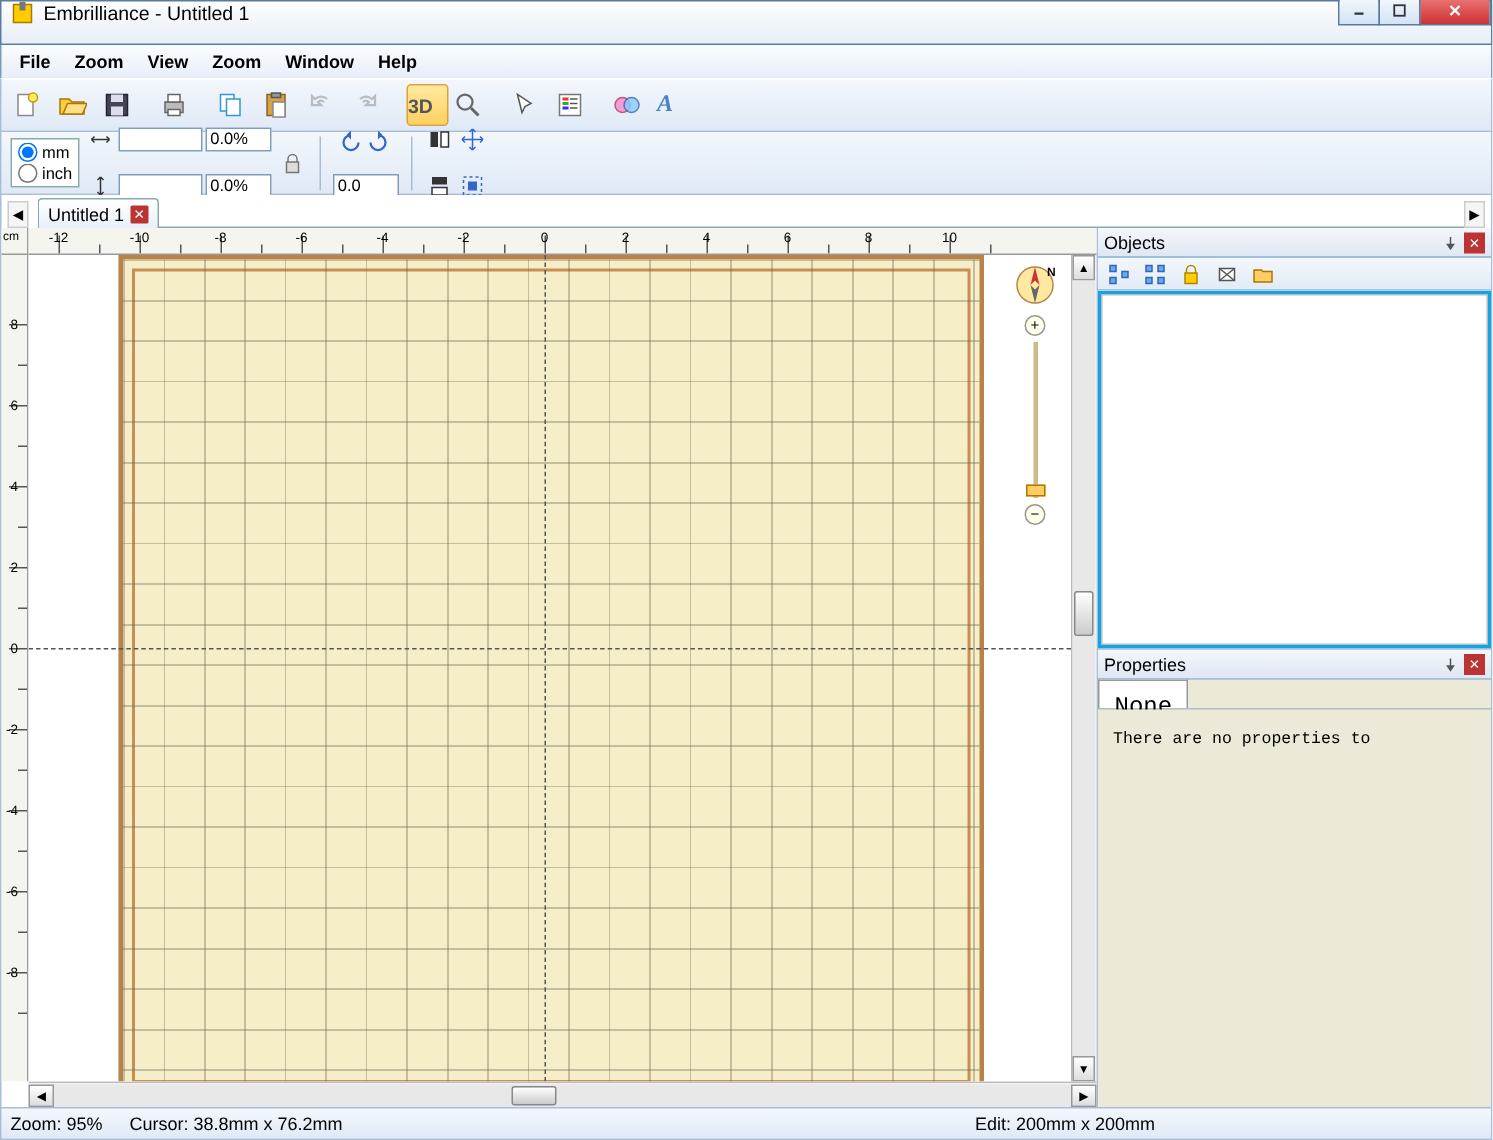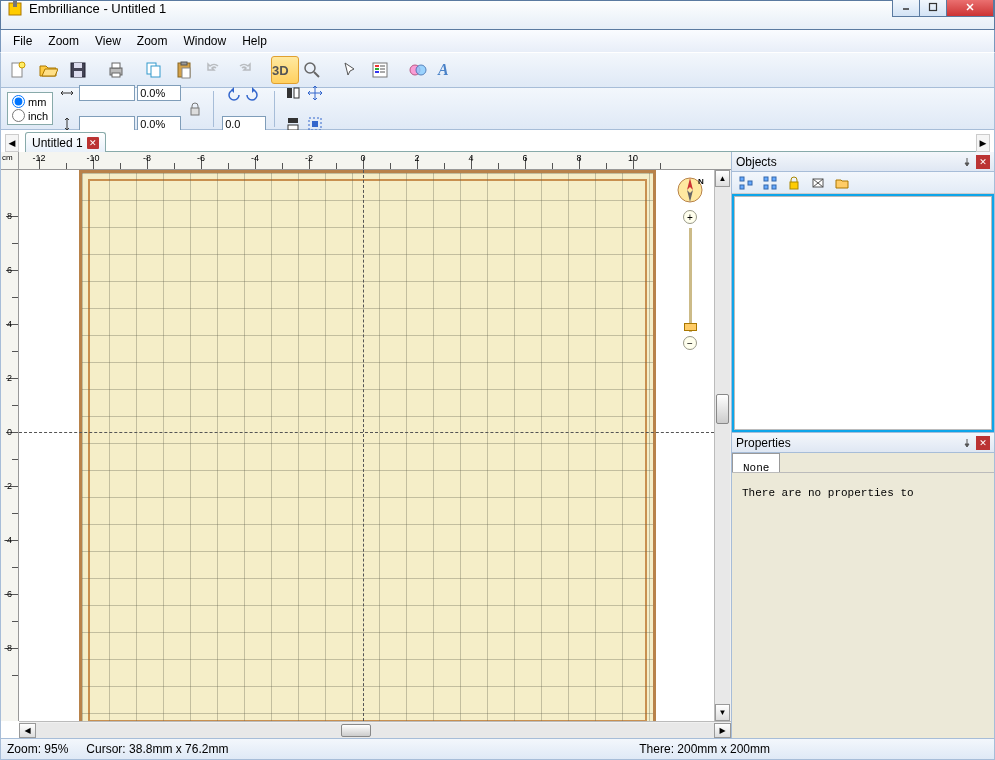--- a/index.html
+++ b/index.html
@@ -9,21 +9,21 @@
 .titlebar { height: 30px; background: linear-gradient(#fdfefe,#e6eef7); border: 1px solid #5a7aa0; display: flex; align-items: flex-start; padding: 0 0 0 6px; }
 .titlebar .appicon { width: 16px; height: 16px; margin-right: 6px; }
 .titlebar .title { flex: 1; color: #000; font-size: 13px; }
 .winbtns { display: flex; height: 22px; margin-top:-4px;}
 .winbtn { width: 28px; height: 20px; border: 1px solid #5a7aa0; background: linear-gradient(#f5f9fd,#d3e3f5); display:flex;align-items:center;justify-content:center; margin-left:-1px;}
 .winbtn.close { width: 48px; background: linear-gradient(#e77,#c33); color:#fff;}
 .winbtn svg { width:10px;height:10px; }
 
 
 .menubar { height: 22px; background: linear-gradient(#fafcff,#e8eef8); border-left:1px solid #7a98bd;border-right:1px solid #7a98bd; display: flex; align-items: center; padding: 0 4px; }
-.menuitem { padding: 2px 8px; cursor: default; }
+.menuitem { padding: 2px 8px; cursor: default; font-weight: bold; }
 
 
 .toolbar { height: 36px; background: linear-gradient(#f3f7fc,#dfe9f6); border:1px solid #a7bdd8; border-top:1px solid #fff; display: flex; align-items: center; padding: 2px 6px; gap:2px; }
 .tbtn { width: 28px; height: 28px; border: 1px solid transparent; display:flex;align-items:center;justify-content:flex-start; border-radius:3px; }
 .tbtn.active { border-color:#e0a030; background:linear-gradient(#ffe9a0,#ffd060); }
 .tbtn svg { width:20px; height:20px; }
 .tsep { width:6px; height:28px; }
 
 
 .toolbar2 { height: 42px; background: linear-gradient(#f3f7fc,#dfe9f6); border-left:1px solid #a7bdd8;border-right:1px solid #a7bdd8;border-bottom:1px solid #a7bdd8; display:flex; align-items:center; padding:2px 6px; gap:4px;}
@@ -77,21 +77,21 @@
 .rightcol { width:262px; display:flex; flex-direction:column; background:#0ea5e9;}
 .panelhdr { height:20px; background:linear-gradient(#f4f7fb,#dfe7f3); border-bottom:1px solid #a7bdd8; display:flex;align-items:center; padding:0 4px; font-size:12px;}
 .panelhdr .phtitle { flex:1;}
 .pinbtn,.closeX { width:14px;height:14px;display:flex;align-items:center;justify-content:center;border:1px solid transparent;margin-left:2px;}
 .closeX { background:#b33;color:#fff;font-size:9px;}
 .objtoolbar { height:22px; background:linear-gradient(#f3f7fc,#e2ebf6); border-bottom:1px solid #ccc; display:flex;align-items:center;padding:0 4px;gap:4px;}
 .objlist { flex:1; background:#fff; border:1px solid #bbb; margin:2px;}
 .objpanel { height:280px; display:flex;flex-direction:column;}
 .proppanel { flex:1; display:flex;flex-direction:column; border-top:1px solid #a7bdd8;}
 .proptab { height:20px; display:flex; border-bottom:1px solid #bbb; background:#ece9d8;}
-.proptab .pt { padding:8px 10px; border:1px solid #999; border-bottom:none; background:#fff; font-family:"Courier New",monospace; font-size:11px;}
+.proptab .pt { padding:8px 10px; border:1px solid #999; border-bottom:none; background:#fff; font-family:"Courier New",monospace; font-size:16px;}
 .propbody { flex:1; background:#ece9d8; padding:14px 10px; font-family:"Courier New",monospace; font-size:11px;}
 
 
 .statusbar { height:22px; background:linear-gradient(#f3f7fc,#dfe9f6); border:1px solid #a7bdd8; display:flex;align-items:center;padding:0 6px;gap:18px; font-size:12px;}
 .statusbar .ssep { flex:1;}
 
 
 .tickH { position:absolute; bottom:0; border-left:1px solid #555; height:6px;}
 .tickH.major { height:12px;}
 .tickHlabel { position:absolute; bottom:6px; font-size:9px; transform:translateX(-50%);}
@@ -504,15 +504,15 @@
         <span>There are no properties to</span>
       </div>
     </div>
   </div>
 </div>
 
 <div class="statusbar">
   <span>Zoom: 95%</span>
   <span>Cursor: 38.8mm x 76.2mm</span>
   <span class="ssep"></span>
-  <span>There:  200mm x 200mm</span>
+  <span>Edit:  200mm x 200mm</span>
   <span style="width:200px"></span>
 </div>
 
 </body></html>

